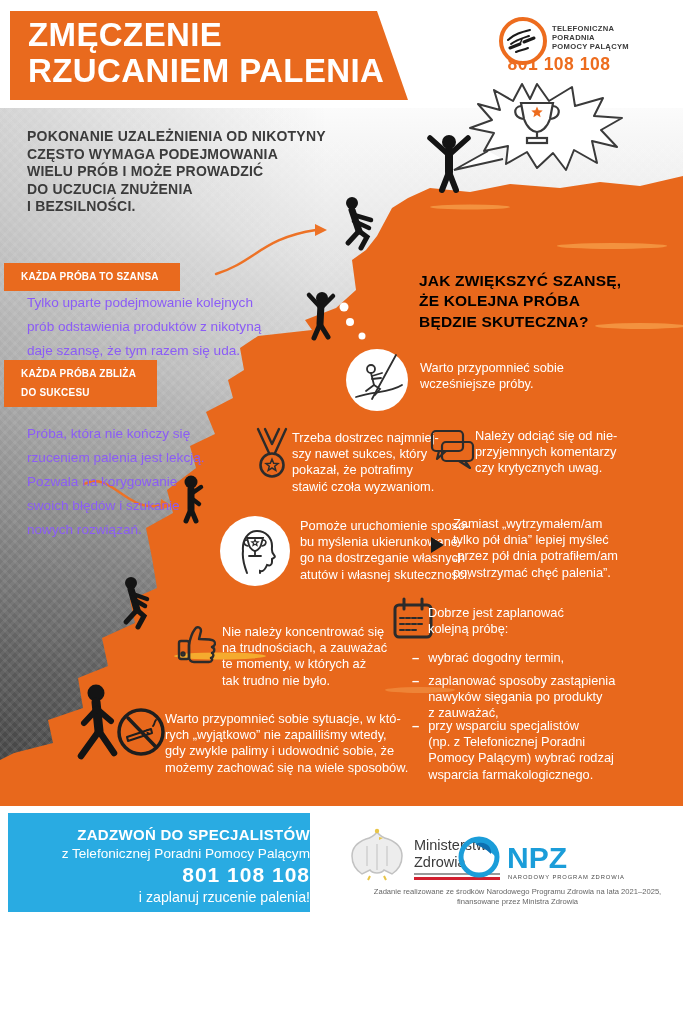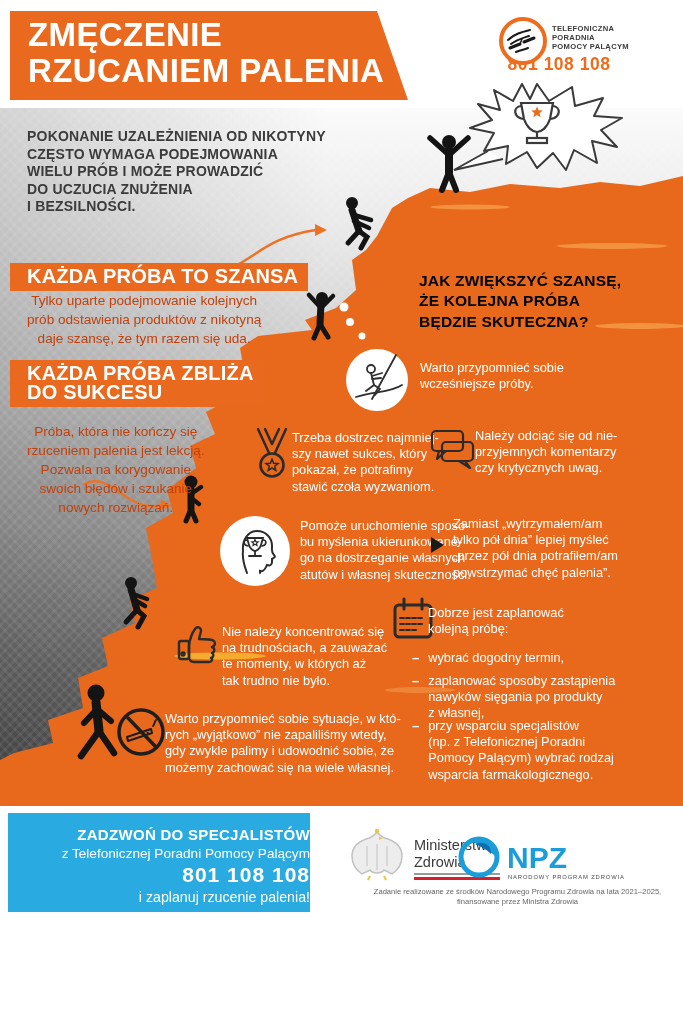--- a/index.html
+++ b/index.html
@@ -35,25 +35,25 @@
   }
   .hotline-phone{
     position:absolute;left:8px;top:40px;width:110px;text-align:center;
     color:#ED6C1E;font-size:17.5px;font-weight:bold;letter-spacing:.5px;
   }
   .intro{
     position:absolute;left:27px;top:128px;font-size:14px;font-weight:bold;
     color:#3b3b3b;line-height:17.6px;letter-spacing:.2px;z-index:2;
   }
   .sec-banner{
-    position:absolute;left:10px;background:#E96A1E;color:#fff;font-weight:bold;
-    font-size:20px;line-height:19px;padding:4px 10px 5px 17px;z-index:2;letter-spacing:.2px;
+    position:absolute;left:4px;background:#E96A1E;color:#fff;font-weight:bold;
+    font-size:10px;line-height:19px;padding:4px 21px 5px 17px;z-index:2;letter-spacing:.2px;
   }
   .sec-body{
-    position:absolute;left:27px;font-size:13.6px;color:#c2410c;line-height:19px;z-index:2;text-align:center;
+    position:absolute;left:27px;font-size:13.6px;color:#8b5cf6;line-height:24px;z-index:2;
   }
   .panel-heading{
     position:absolute;left:419px;top:271px;color:#000000;font-weight:bold;
     font-size:15.5px;line-height:20.3px;z-index:2;letter-spacing:.2px;
   }
   .tip-text{
     position:absolute;color:#fff;font-size:12.8px;line-height:16.2px;z-index:2;
   }
   .dash-row{position:absolute;display:flex;gap:9px;z-index:2;color:#fff;}
   .dash-row .dash{font-weight:bold;font-size:13px;line-height:16.2px;}
@@ -281,21 +281,21 @@
 kolejną próbę:</div>
 
   <div class="dash-row" style="left:412px;top:650px">
     <span class="dash">–</span>
     <span class="txt">wybrać dogodny termin,</span>
   </div>
   <div class="dash-row" style="left:412px;top:673px">
     <span class="dash">–</span>
     <span class="txt">zaplanować sposoby zastąpienia
 nawyków sięgania po produkty
-z własnej,</span>
+z zauważać,</span>
   </div>
   <div class="dash-row" style="left:412px;top:718px">
     <span class="dash">–</span>
     <span class="txt">przy wsparciu specjalistów
 (np. z Telefonicznej Poradni
 Pomocy Palącym) wybrać rodzaj
 wsparcia farmakologicznego.</span>
   </div>
 
   <svg class="icon" style="left:176px;top:621px" width="46" height="44" viewBox="0 0 46 44">
@@ -314,21 +314,21 @@
     <g stroke="#1e1e1e" fill="none" stroke-linecap="round">
       <circle cx="26" cy="26" r="22" stroke-width="3.5"></circle>
       <path d="M12,31 L36,23 M13,35 L37,27 M12,31 L13,35 M36,23 L37,27 M32,24 L33,28" stroke-width="2"></path>
       <path d="M38,20 C40,18 39,16 41,14" stroke-width="1.8"></path>
       <path d="M13,12 L40,40" stroke-width="3.5"></path>
     </g>
   </svg>
   <div class="tip-text pre" style="left:165px;top:711px">Warto przypomnieć sobie sytuacje, w któ-
 rych „wyjątkowo” nie zapaliliśmy wtedy,
 gdy zwykle palimy i udowodnić sobie, że
-możemy zachować się na wiele własnej.</div>
+możemy zachować się na wiele sposobów.</div>
 
   <div class="call-box">
     <div class="l1">ZADZWOŃ DO SPECJALISTÓW</div>
     <div class="l2">z Telefonicznej Poradni Pomocy Palącym</div>
     <div class="ph">801 108 108</div>
     <div class="l3">i zaplanuj rzucenie palenia!</div>
   </div>
 
   <svg class="icon" style="left:346px;top:826px" width="62" height="58" viewBox="0 0 62 58">
     <path d="M31,6 C28,10 24,12 20,13 C12,16 6,22 6,30 C6,38 10,44 16,48 L24,44 C27,48 35,48 38,44 L46,48 C52,44 56,38 56,30 C56,22 50,16 42,13 C38,12 34,10 31,6 Z" fill="#ededed" stroke="#c2c2c2" stroke-width="1.5"></path>

